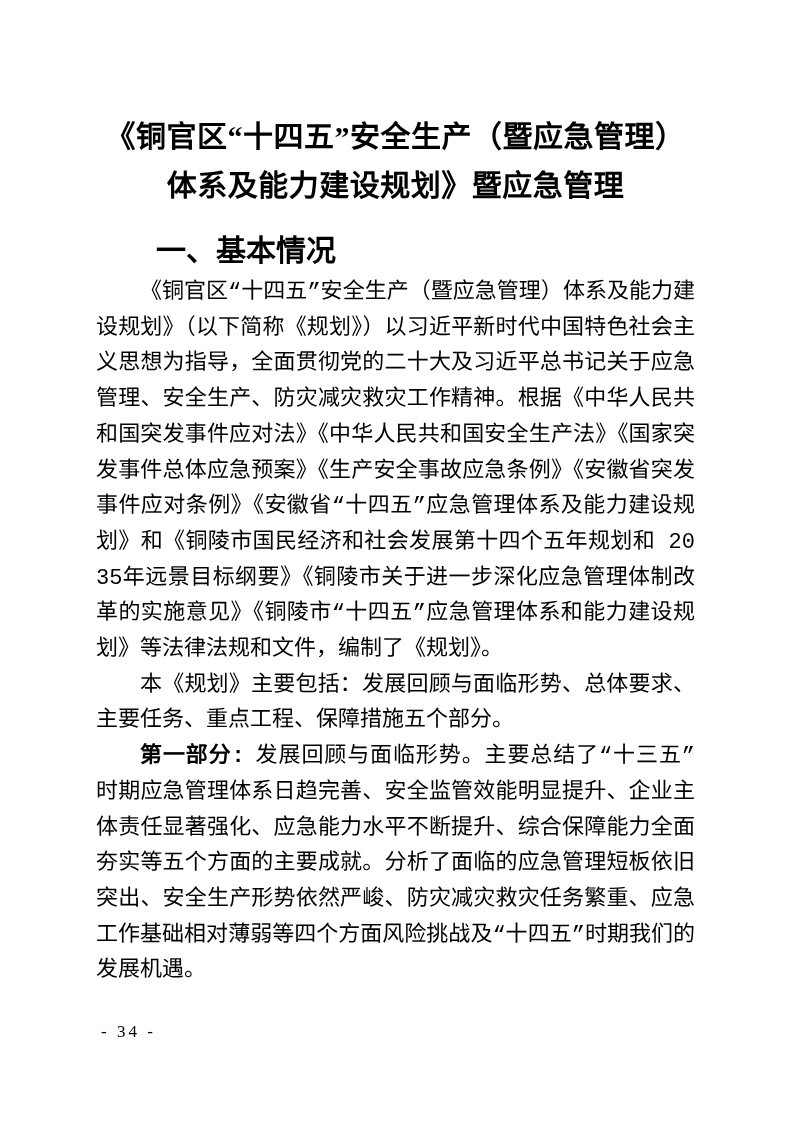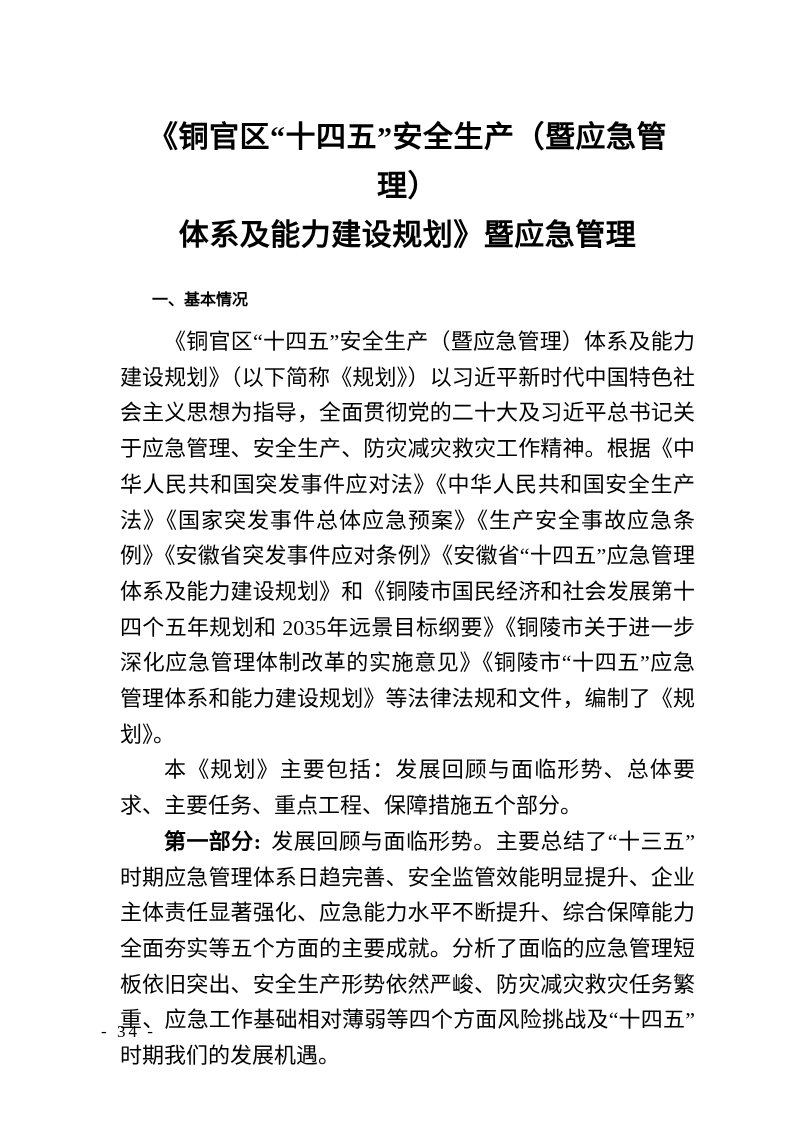--- a/index.html
+++ b/index.html
@@ -8,48 +8,49 @@
     padding: 0;
     background: #ffffff;
   }
   .page {
     position: relative;
     width: 794px;
     height: 1122px;
     background: #ffffff;
     color: #000000;
     box-sizing: border-box;
-    padding: 112px 99px 0 120px;
+    padding: 112px 99px 0 96px;
     overflow: hidden;
     font-family: "Liberation Serif", "DejaVu Serif", serif;
   }
   .doc-title {
     margin: 0;
     font-size: 30px;
     line-height: 49px;
     font-weight: 700;
     text-align: center;
     letter-spacing: 0.5px;
     font-family: "Liberation Serif", "DejaVu Serif", serif;
   }
   .section-heading {
     margin: 27px 0 11px 0;
-    font-size: 16px;
+    font-size: 30px;
     line-height: 27px;
     font-weight: 700;
     text-indent: 2em;
     font-family: "Liberation Sans", "DejaVu Sans", sans-serif;
   }
   .para {
     margin: 0;
     font-size: 22px;
     line-height: 35.7px;
     text-align: justify;
     text-indent: 2em;
     word-break: break-all;
+    font-family: Liberation Mono, monospace;
   }
   .para-first {
     margin-top: 8px;
   }
   .lead {
     font-weight: 700;
     margin-right: 0.45em;
   }
   .page-number {
     position: absolute;

